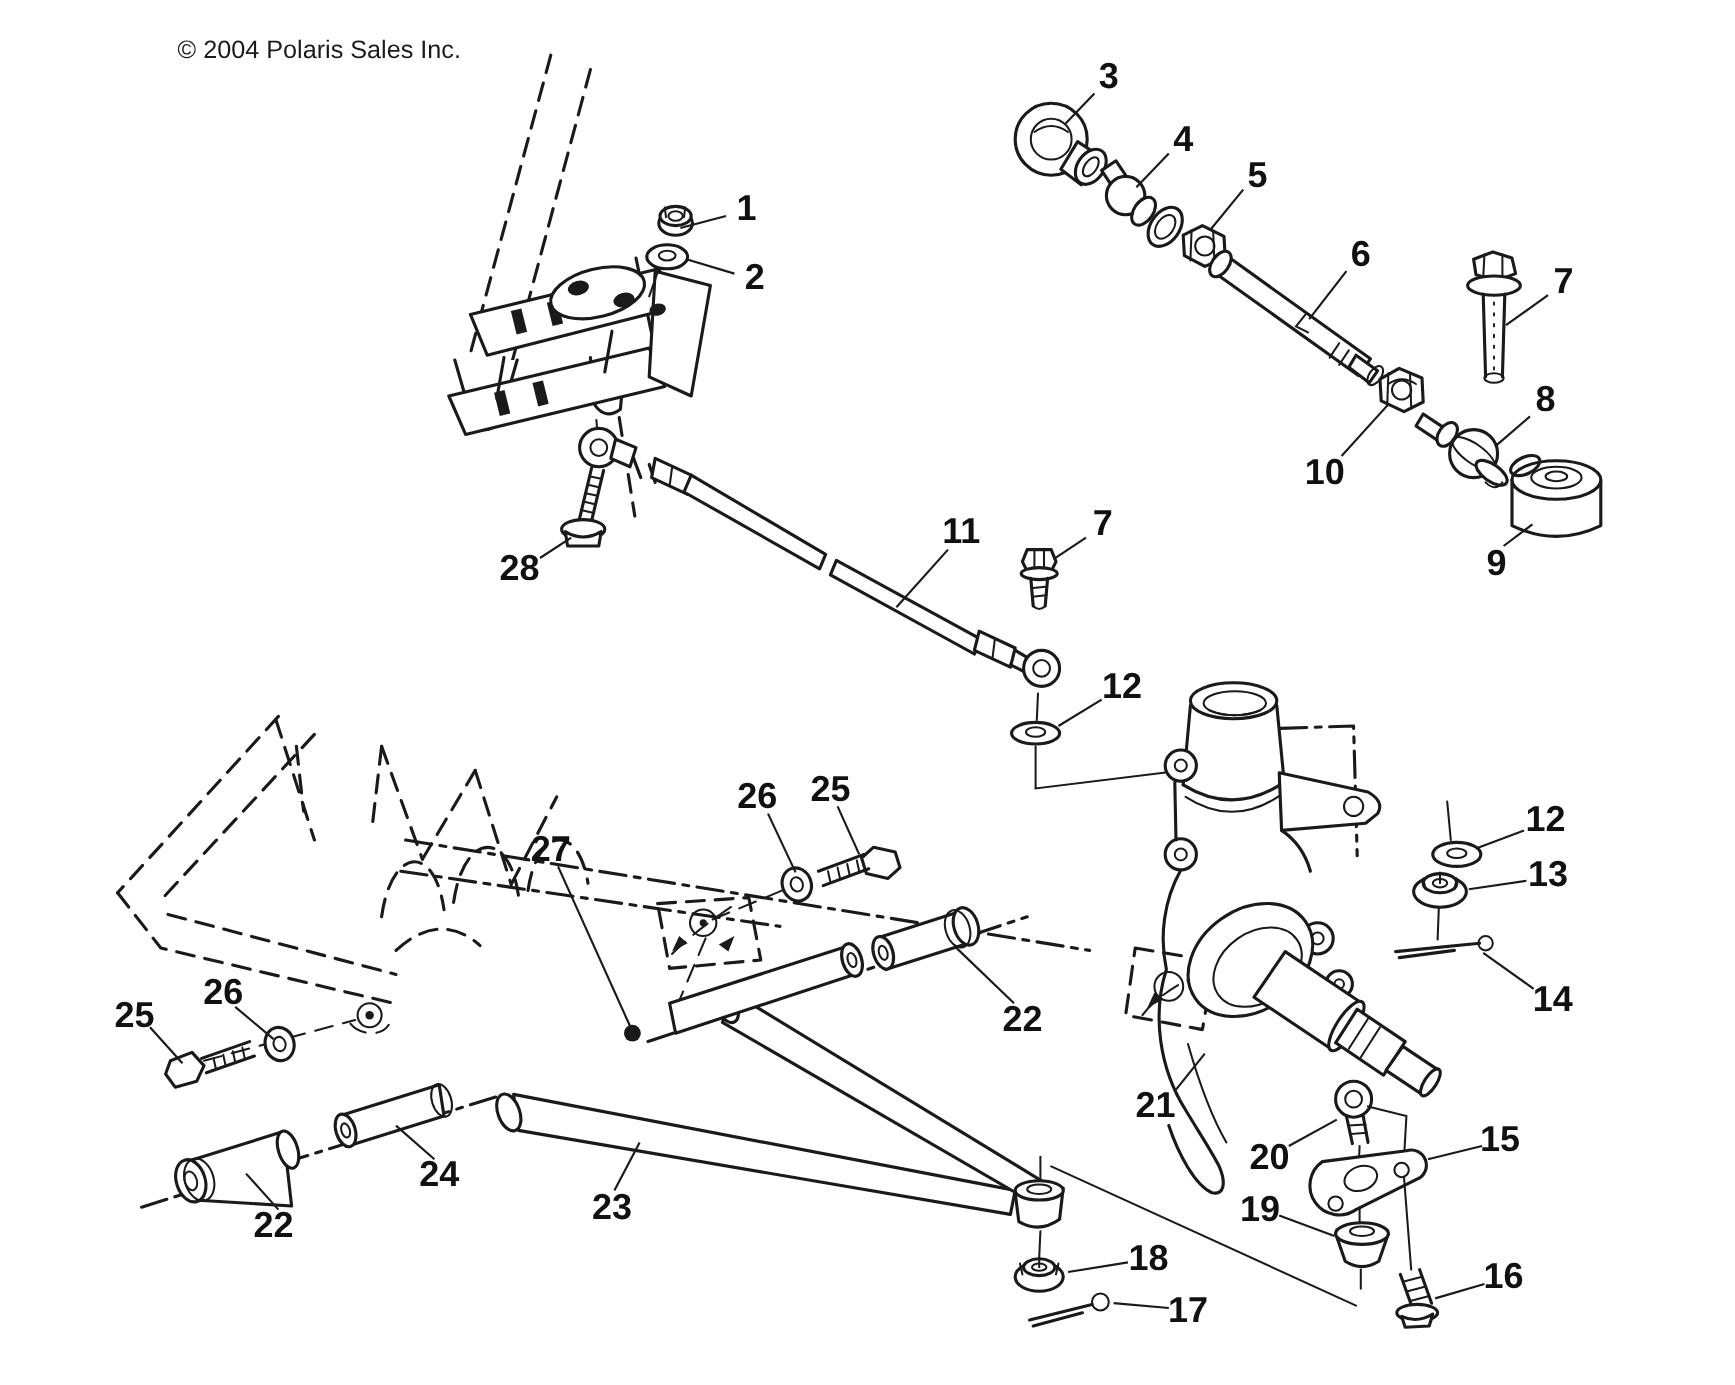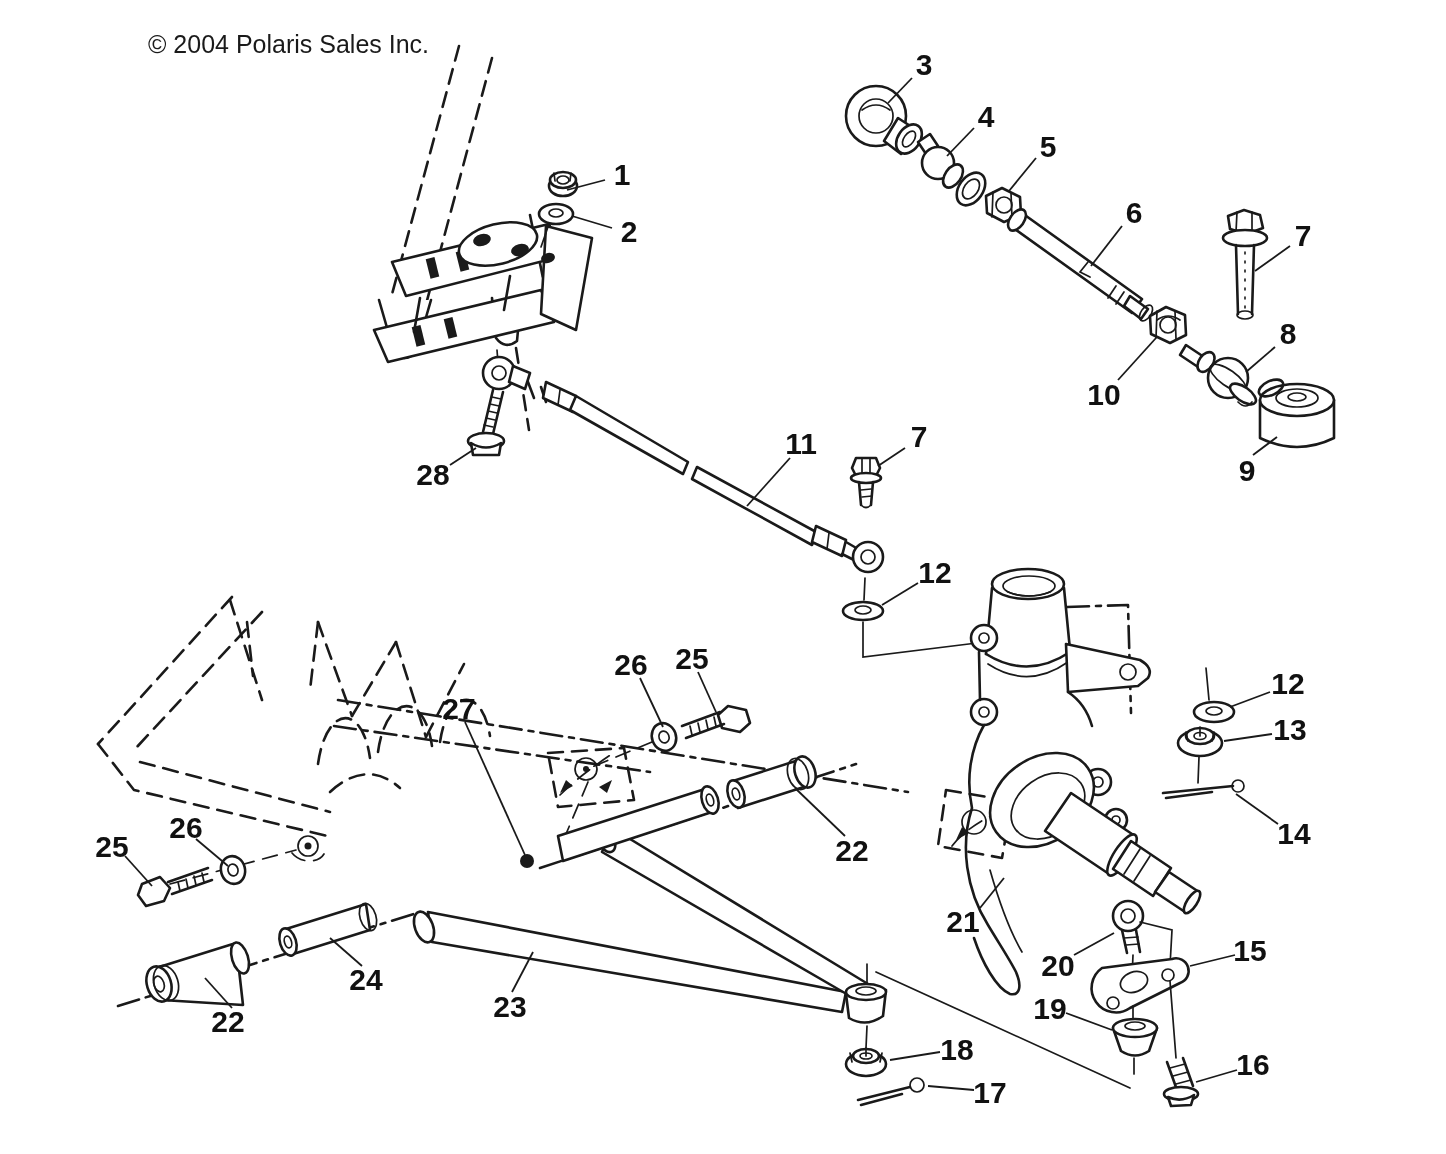--- a/index.html
+++ b/index.html
@@ -1,18 +1,18 @@
 <!DOCTYPE html>
 <html><head>
 <meta charset="utf-8">
 <style>
   html,body{margin:0;padding:0;background:#fff;}
   #page{position:relative;width:1446px;height:1154px;background:#ffffff;overflow:hidden;
         font-family:"Liberation Sans",sans-serif;}
-  #copyright{position:absolute;left:148px;top:30px;font-size:25px;color:#1a1a1a;
+  #copyright{position:absolute;left:148px;top:30px;font-size:21px;color:#1a1a1a;
              font-family:"Liberation Sans",sans-serif;}
   svg{position:absolute;left:0;top:0;}
   .ln{fill:none;stroke:#1a1a1a;stroke-width:2.6;stroke-linecap:round;stroke-linejoin:round;}
   .fw{fill:#ffffff;stroke:#1a1a1a;stroke-width:2.6;stroke-linecap:round;stroke-linejoin:round;}
   .thin{fill:none;stroke:#1a1a1a;stroke-width:1.7;stroke-linecap:round;}
   .dash{stroke-dasharray:15 9;}
   .dashdot{stroke-dasharray:22 7 5 7;}
   .dots{stroke-dasharray:2 7;stroke-width:1.6;}
   .dark{fill:#1a1a1a;stroke:none;}
   .leader{fill:none;stroke:#1a1a1a;stroke-width:1.8;}

